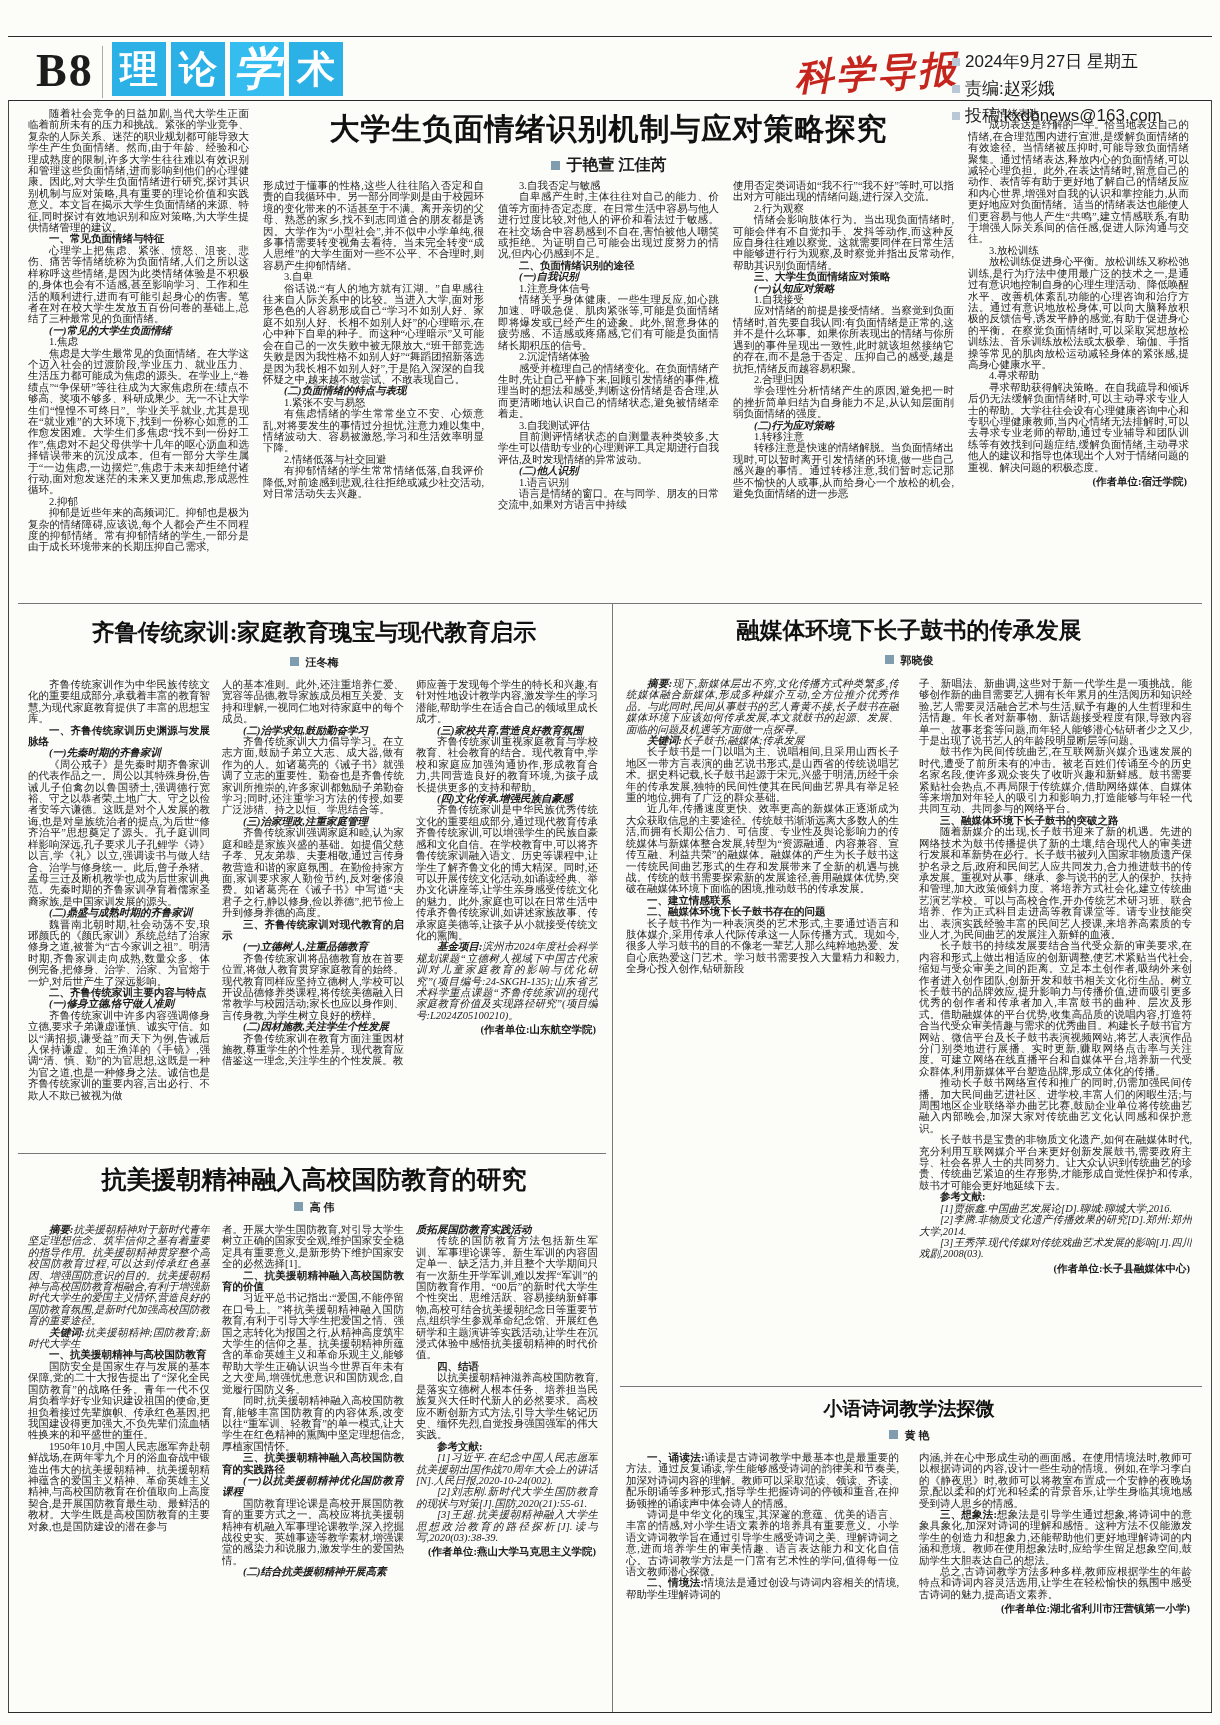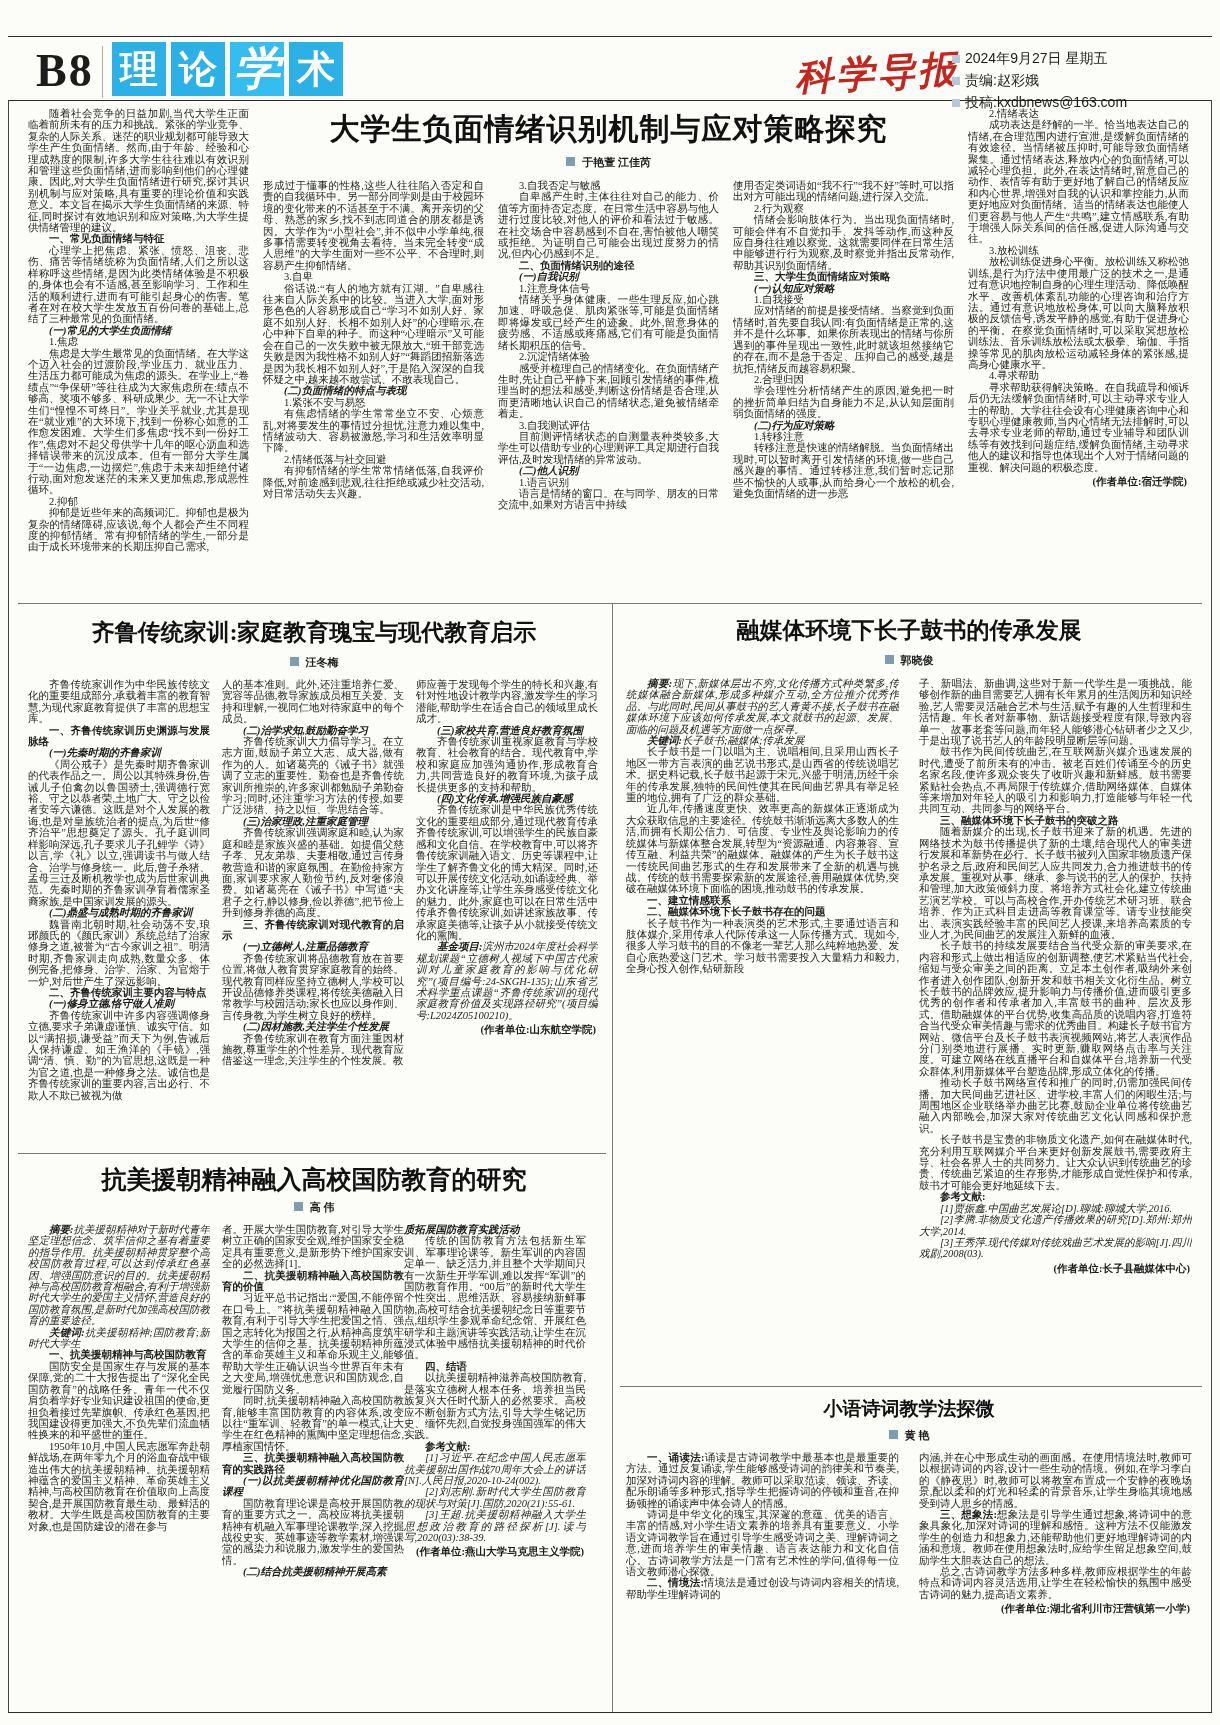--- a/index.html
+++ b/index.html
@@ -11,27 +11,27 @@
 
   
   .pageno{position:absolute;left:36px;top:44px;font-size:46px;font-weight:bold;letter-spacing:2px;}
   .hsep{position:absolute;left:102px;top:46px;height:52px;border-left:1px solid #aaa;}
   .secbox{position:absolute;left:112px;top:42px;display:flex;gap:5px;}
   .sq{width:54px;height:54px;background:#2bb1e6;color:#fff;display:flex;align-items:center;justify-content:center;
       font-family:"Liberation Sans","DejaVu Sans",sans-serif;font-weight:bold;font-size:38px;}
   .sq.cal{font-family:"DejaVu Serif",serif;font-style:italic;font-size:46px;background:#35bdf0;}
   .masthead{position:absolute;left:795px;top:48px;font-size:38px;font-weight:bold;color:#c5251d;
             font-style:italic;letter-spacing:3px;transform:rotate(-3deg);}
-  .hinfo{position:absolute;left:952px;top:50px;font-size:14px;font-family:"Liberation Sans","DejaVu Sans",sans-serif;}
+  .hinfo{position:absolute;left:952px;top:50px;font-size:17px;font-family:"Liberation Sans","DejaVu Sans",sans-serif;}
   .hinfo .row{display:flex;align-items:center;gap:5px;margin-bottom:4px;}
   .hisq{width:8px;height:8px;background:#b9c8d6;flex:0 0 auto;}
 
   
   .atitle{position:absolute;text-align:center;font-weight:bold;color:#111;line-height:1.15;}
-  .byline{position:absolute;text-align:center;font-size:11px;font-weight:bold;}
+  .byline{position:absolute;text-align:center;font-size:16px;font-weight:bold;}
   .bysq{display:inline-block;width:9px;height:9px;background:#7f9dae;margin-right:7px;}
 
   
   .col{position:absolute;overflow:hidden;font-size:10.5px;line-height:11.4px;text-align:justify;}
   .blk{margin:0;padding:0;text-indent:2em;}
   .blk b{font-weight:bold;font-style:inherit;}
   .pc,.sc{text-indent:0;}
   .h{font-weight:bold;}
   .s,.sc{font-weight:bold;font-style:italic;}
   .ab,.kw,.ref{font-style:italic;}
@@ -212,21 +212,21 @@
   <div class="col" style="left:222px;top:1224px;width:182px;height:482px;">
       <p class="blk pc">者。开展大学生国防教育,对引导大学生树立正确的国家安全观,维护国家安全稳定具有重要意义,是新形势下维护国家安全的必然选择[1]。</p>
       <p class="blk h">二、抗美援朝精神融入高校国防教育的价值</p>
       <p class="blk p">习近平总书记指出:“爱国,不能停留在口号上。”将抗美援朝精神融入国防教育,有利于引导大学生把爱国之情、强国之志转化为报国之行,从精神高度筑牢大学生的信仰之基。抗美援朝精神所蕴含的革命英雄主义和革命乐观主义,能够帮助大学生正确认识当今世界百年未有之大变局,增强忧患意识和国防观念,自觉履行国防义务。</p>
       <p class="blk p">同时,抗美援朝精神融入高校国防教育,能够丰富国防教育的内容体系,改变以往“重军训、轻教育”的单一模式,让大学生在红色精神的熏陶中坚定理想信念,厚植家国情怀。</p>
       <p class="blk h">三、抗美援朝精神融入高校国防教育的实践路径</p>
       <p class="blk s">(一)以抗美援朝精神优化国防教育课程</p>
       <p class="blk p">国防教育理论课是高校开展国防教育的重要方式之一。高校应将抗美援朝精神有机融入军事理论课教学,深入挖掘战役史实、英雄事迹等教学素材,增强课堂的感染力和说服力,激发学生的爱国热情。</p>
       <p class="blk s">(二)结合抗美援朝精神开展高素</p>
     </div>
-  <div class="col" style="left:404px;top:1224px;width:182px;height:482px;">
+  <div class="col" style="left:416px;top:1224px;width:182px;height:482px;">
       <p class="blk sc">质拓展国防教育实践活动</p>
       <p class="blk p">传统的国防教育方法包括新生军训、军事理论课等。新生军训的内容固定单一、缺乏活力,并且整个大学期间只有一次新生开学军训,难以发挥“军训”的国防教育作用。“00后”的新时代大学生个性突出、思维活跃、容易接纳新鲜事物,高校可结合抗美援朝纪念日等重要节点,组织学生参观革命纪念馆、开展红色研学和主题演讲等实践活动,让学生在沉浸式体验中感悟抗美援朝精神的时代价值。</p>
       <p class="blk h">四、结语</p>
       <p class="blk p">以抗美援朝精神滋养高校国防教育,是落实立德树人根本任务、培养担当民族复兴大任时代新人的必然要求。高校应不断创新方式方法,引导大学生铭记历史、缅怀先烈,自觉投身强国强军的伟大实践。</p>
       <p class="blk rh">参考文献:</p>
       <p class="blk ref">[1]习近平.在纪念中国人民志愿军抗美援朝出国作战70周年大会上的讲话[N].人民日报,2020-10-24(002).</p>
       <p class="blk ref">[2]刘志刚.新时代大学生国防教育的现状与对策[J].国防,2020(21):55-61.</p>
       <p class="blk ref">[3]王超.抗美援朝精神融入大学生思想政治教育的路径探析[J].读与写,2020(03):38-39.</p>
       <p class="blk unit">(作者单位:燕山大学马克思主义学院)</p>
     </div>

